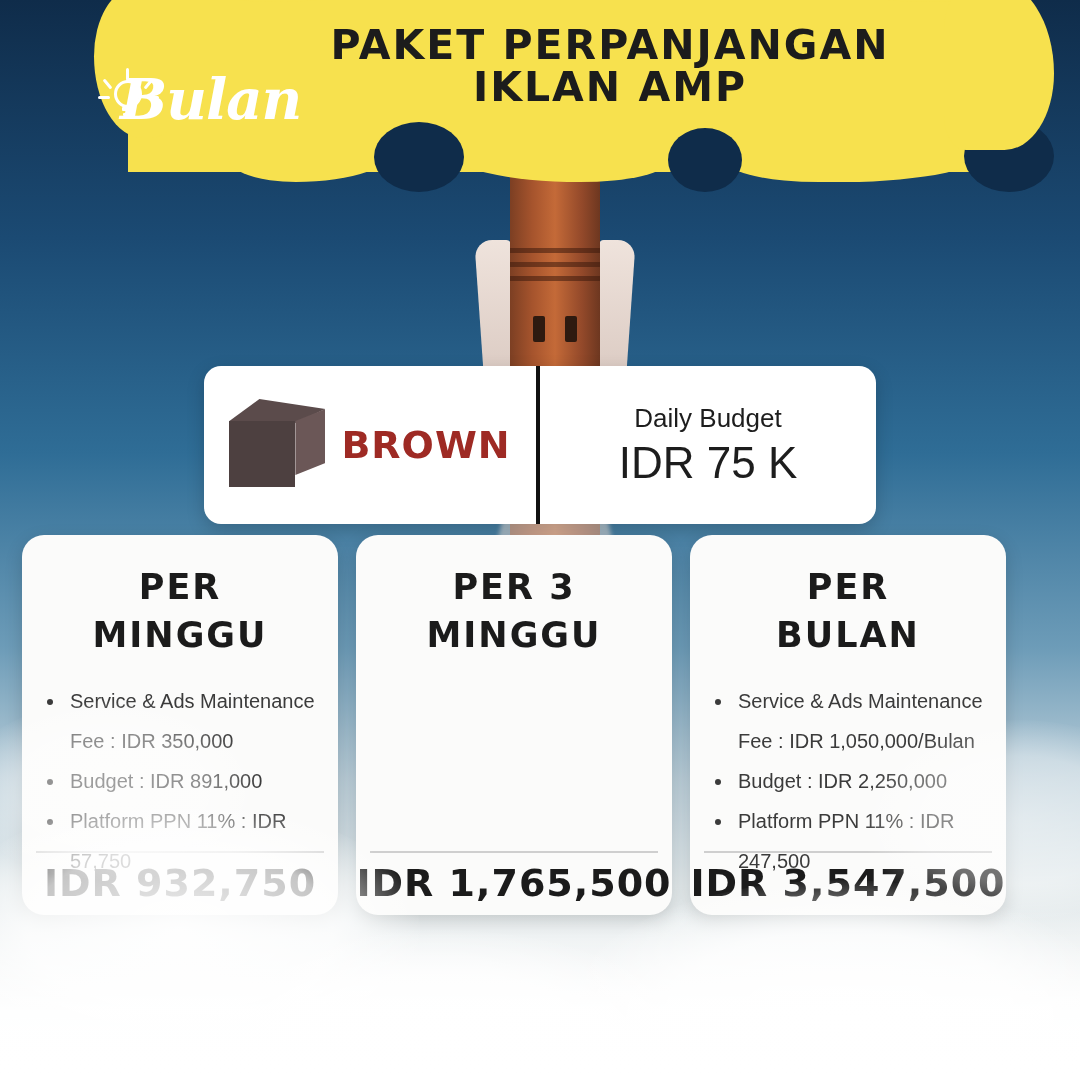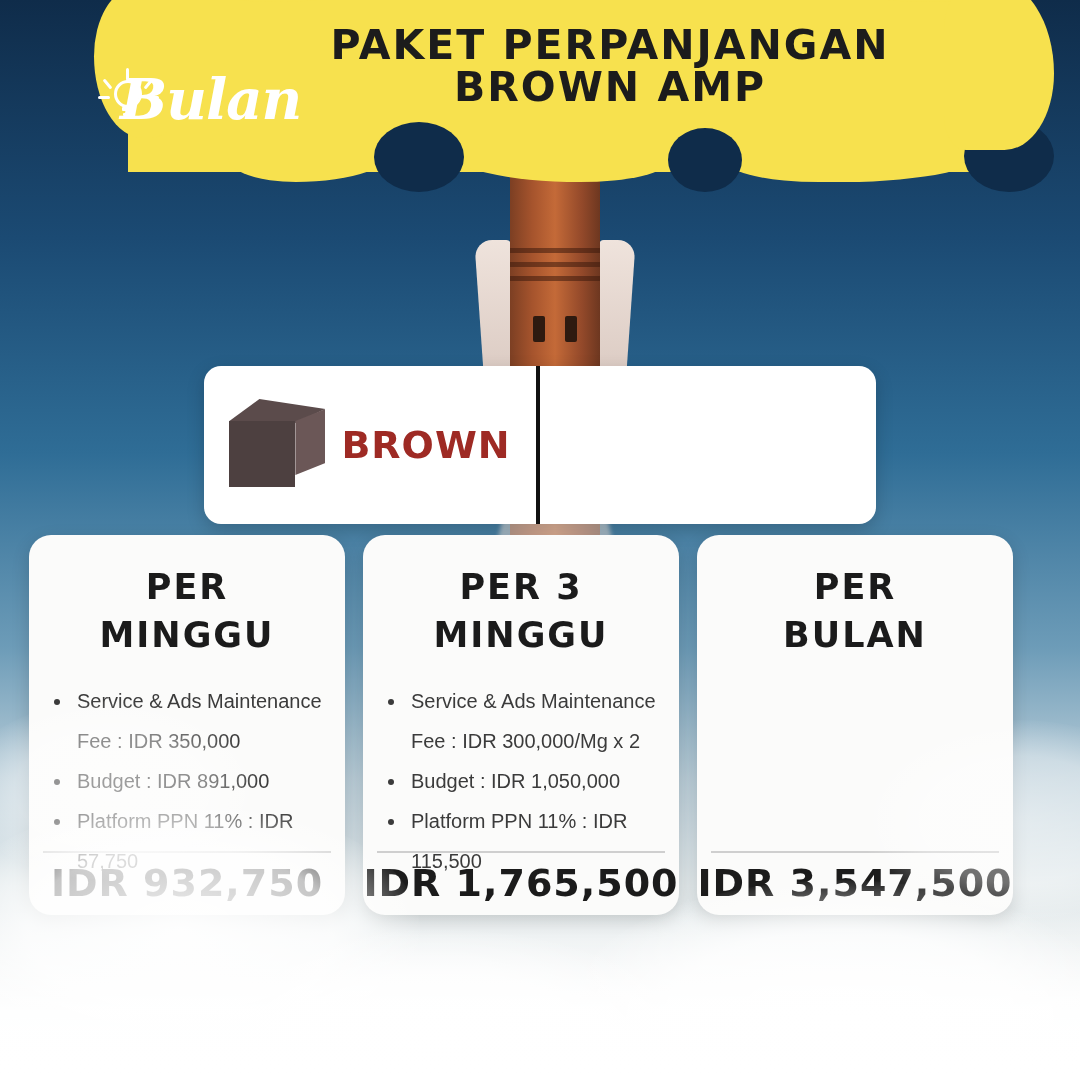--- a/index.html
+++ b/index.html
@@ -165,21 +165,21 @@
   }
   #brand-divider { width: 4px; height: 158px; background: #111111; }
   #brand-right {
     flex: 1; height: 100%;
     display: flex; flex-direction: column; align-items: center; justify-content: center;
   }
   #budget-label { font-size: 26px; color: #1d1d1d; margin-bottom: 4px; }
   #budget-value { font-size: 44px; color: #1d1d1d; }
 
   
-  #plans { position: absolute; left: 29px; top: 535px; width: 1036px; display: flex; gap: 18px; }
+  #plans { position: absolute; left: 22px; top: 535px; width: 1036px; display: flex; gap: 18px; }
   .plan {
     position: relative;
     width: 316px; height: 380px;
     background: #fbfbfa;
     border-radius: 22px;
     box-shadow: 0 6px 18px rgba(0,0,0,.16);
     padding: 28px 18px 0 18px;
   }
   .plan-title {
     text-align: center;
@@ -231,21 +231,21 @@
     <div class="splash-blob sb3"></div>
     <div class="splash-blob sb4"></div>
     <div class="splash-blob sb5"></div>
     <div class="splash-notch sn1"></div>
     <div class="splash-notch sn2"></div>
     <div class="splash-notch sn3"></div>
   </div>
 
   <div id="header-title">PAKET
 PERPANJANGAN
-BROWN AMP</div>
+IKLAN AMP</div>
 
   <div id="logo">
     <div class="logo-bulb">
       <div class="ray ry1"></div>
       <div class="ray ry2"></div>
       <div class="ray ry3"></div>
       <div class="ray ry4"></div>
       <div class="ray ry5"></div>
       <div class="bulb-glass"></div>
       <div class="bulb-base"></div>
@@ -257,51 +257,55 @@
   <div id="brand-card">
     <div id="brand-left">
       <div class="cube">
         <div class="cube-face-top"></div>
         <div class="cube-face-side"></div>
         <div class="cube-face-front"></div>
       </div>
       <div id="brand-name">BROWN</div>
     </div>
     <div id="brand-divider"></div>
+    <div id="brand-right">
+      <div id="budget-label">Daily Budget</div>
+      <div id="budget-value">IDR 75 K</div>
+    </div>
   </div>
 
   <div id="plans">
 
     <div class="plan">
       <div class="plan-title">PER
 MINGGU</div>
       <ul class="plan-list">
         <li>Service &amp; Ads Maintenance Fee : IDR 350,000</li>
         <li>Budget : IDR 891,000</li>
         <li>Platform PPN 11% : IDR 57,750</li>
       </ul>
       <div class="plan-total-rule"></div>
       <div class="plan-total">IDR  932,750</div>
     </div>
 
     <div class="plan">
       <div class="plan-title">PER 3
 MINGGU</div>
-      <ul class="plan-list">
-        <li>Service &amp; Ads Maintenance Fee : IDR 300,000/Mg x 2</li>
-        <li>Budget : IDR 1,050,000</li>
-        <li>Platform PPN 11% : IDR 115,500</li>
-      </ul>
       <div class="plan-total-rule"></div>
       <div class="plan-total">IDR 1,765,500</div>
     </div>
 
     <div class="plan">
       <div class="plan-title">PER
 BULAN</div>
+      <ul class="plan-list">
+        <li>Service &amp; Ads Maintenance Fee : IDR 1,050,000/Bulan</li>
+        <li>Budget : IDR 2,250,000</li>
+        <li>Platform PPN 11% : IDR 247,500</li>
+      </ul>
       <div class="plan-total-rule"></div>
       <div class="plan-total">IDR 3,547,500</div>
     </div>
 
   </div>
 
   <div class="cloudbase"></div>
   <div class="cloud c4"></div>
   <div class="cloud c5"></div>
   <div class="cloud c1"></div>

